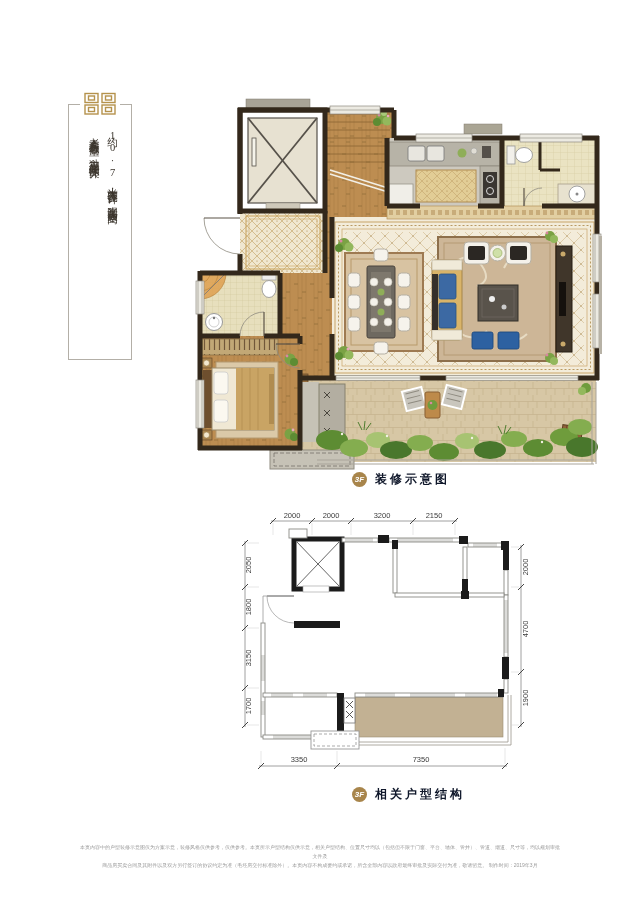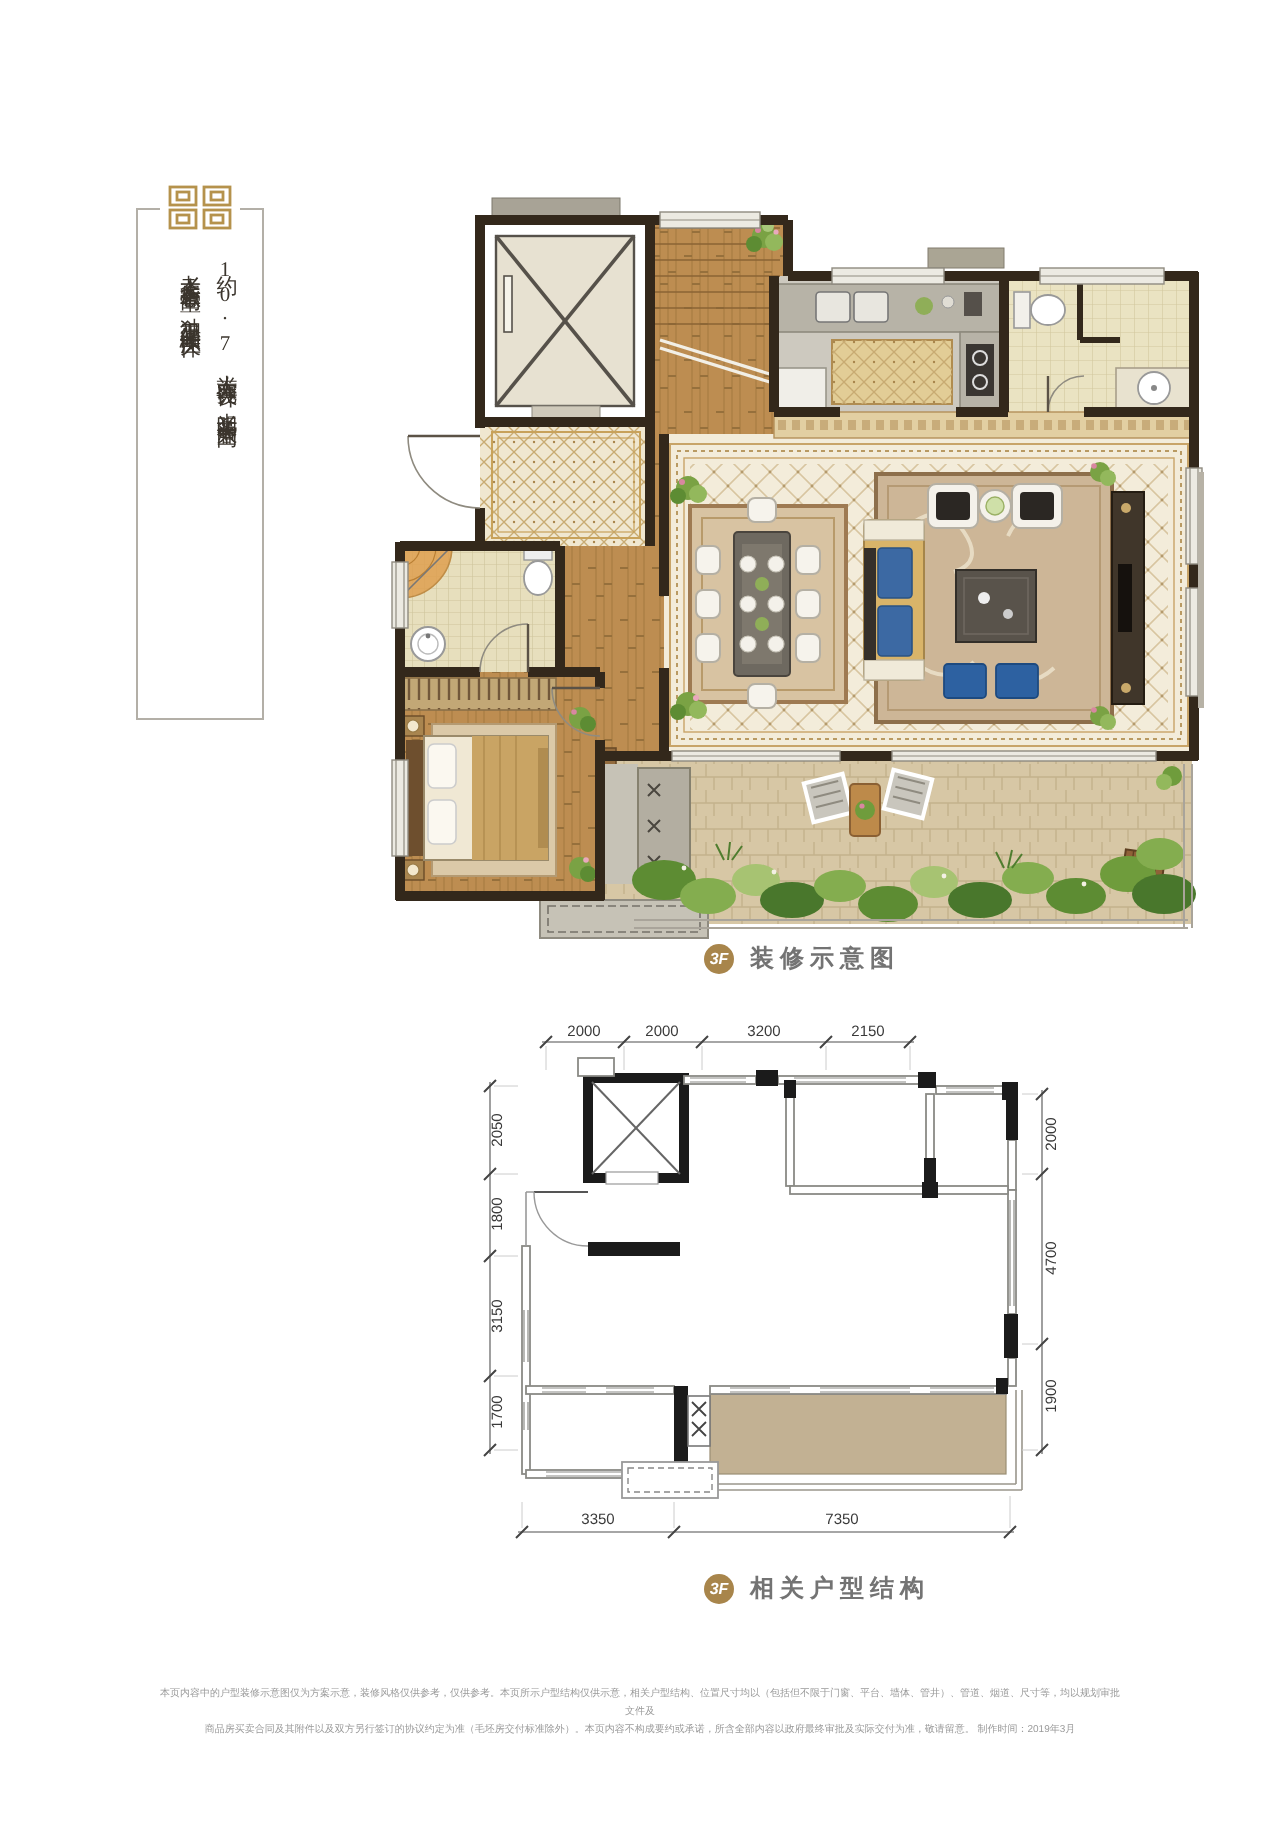--- a/index.html
+++ b/index.html
@@ -15,21 +15,21 @@
                 writing-mode:vertical-rl;text-orientation:upright;
                 font-family:"Liberation Serif","DejaVu Serif",serif;
                 font-size:10.5px;letter-spacing:1.2px;color:#3b352d;line-height:1.55;}
   .tagline-text p{margin:0 2px;}
 
   
   .plan-label{position:absolute;display:flex;align-items:center;gap:8px;}
   .badge{width:15px;height:15px;border-radius:50%;background:#a8854b;color:#fff;
          font-weight:bold;font-size:8px;line-height:15px;text-align:center;
          font-style:italic;}
-  .label-text{font-weight:bold;font-size:12px;letter-spacing:3px;color:#737373;}
+  .label-text{font-weight:bold;font-size:12px;letter-spacing:3px;color:#0f172a;}
 
   .plan-svg{position:absolute;}
 
   
   .footer{position:absolute;top:843px;left:50%;transform:translateX(-50%);
           width:480px;text-align:center;font-size:5px;line-height:1.8;
           color:#9b9b9b;}
 </style>
 </head>
 <body>

